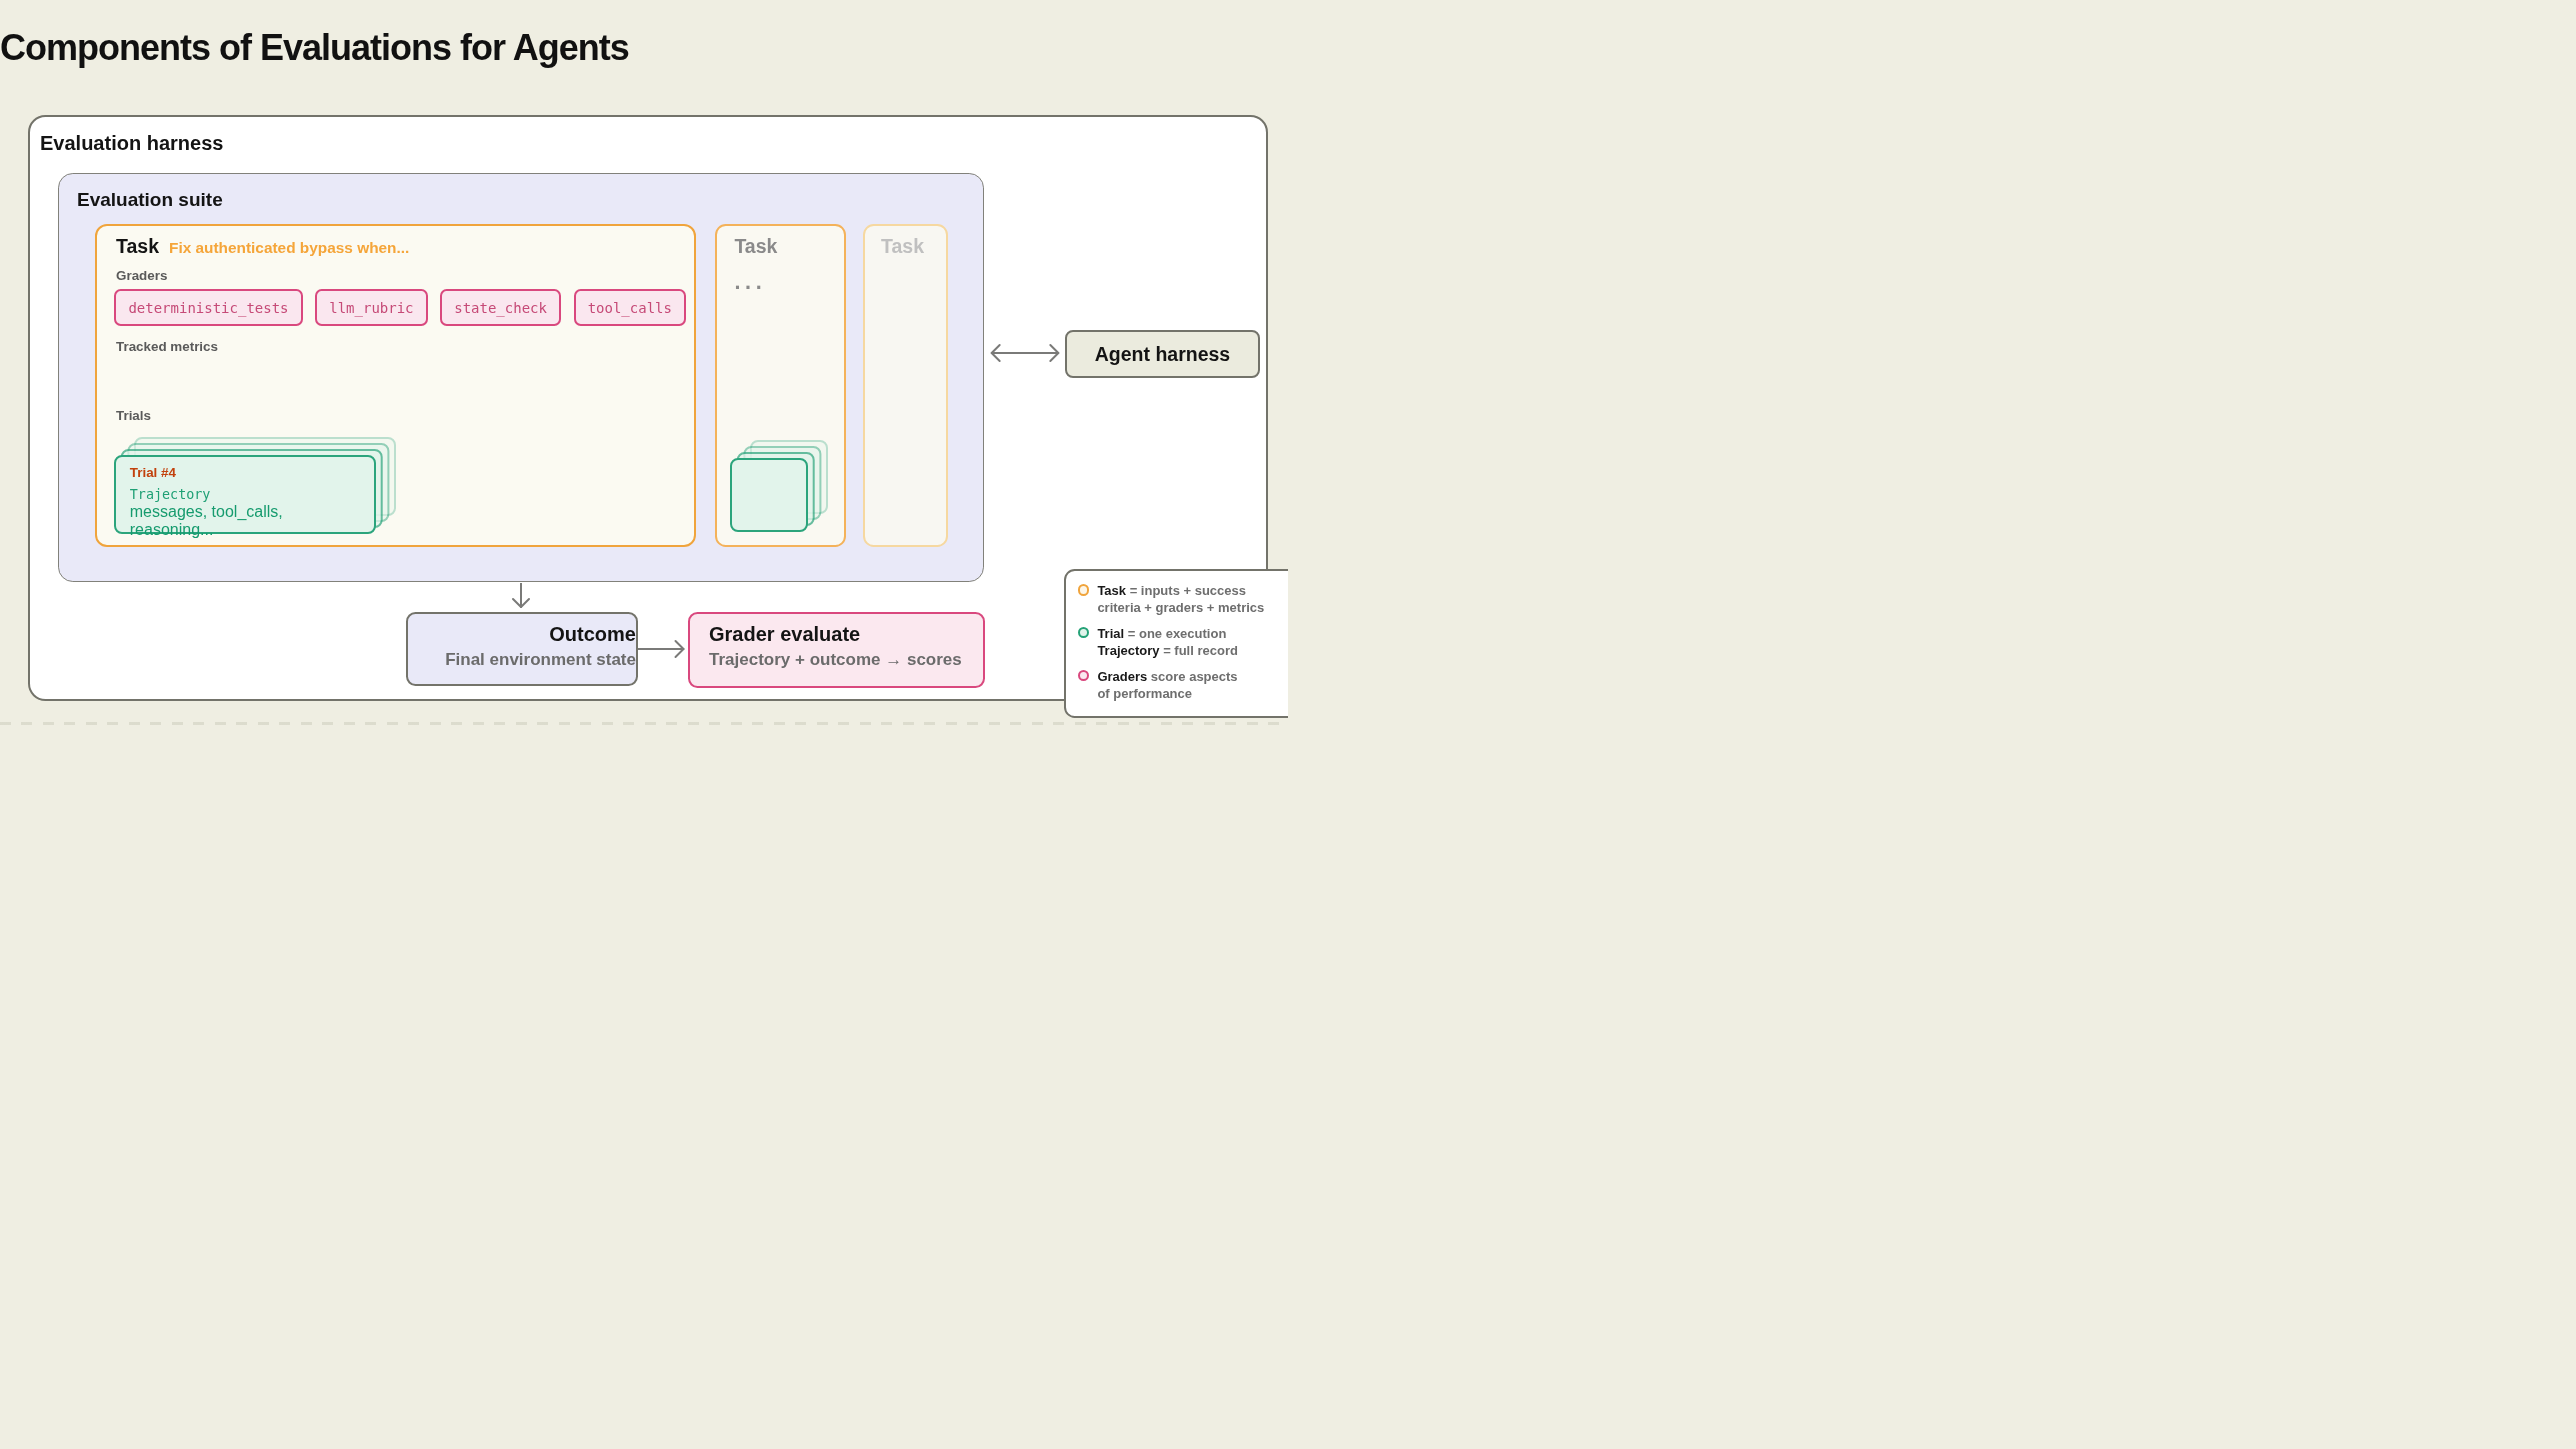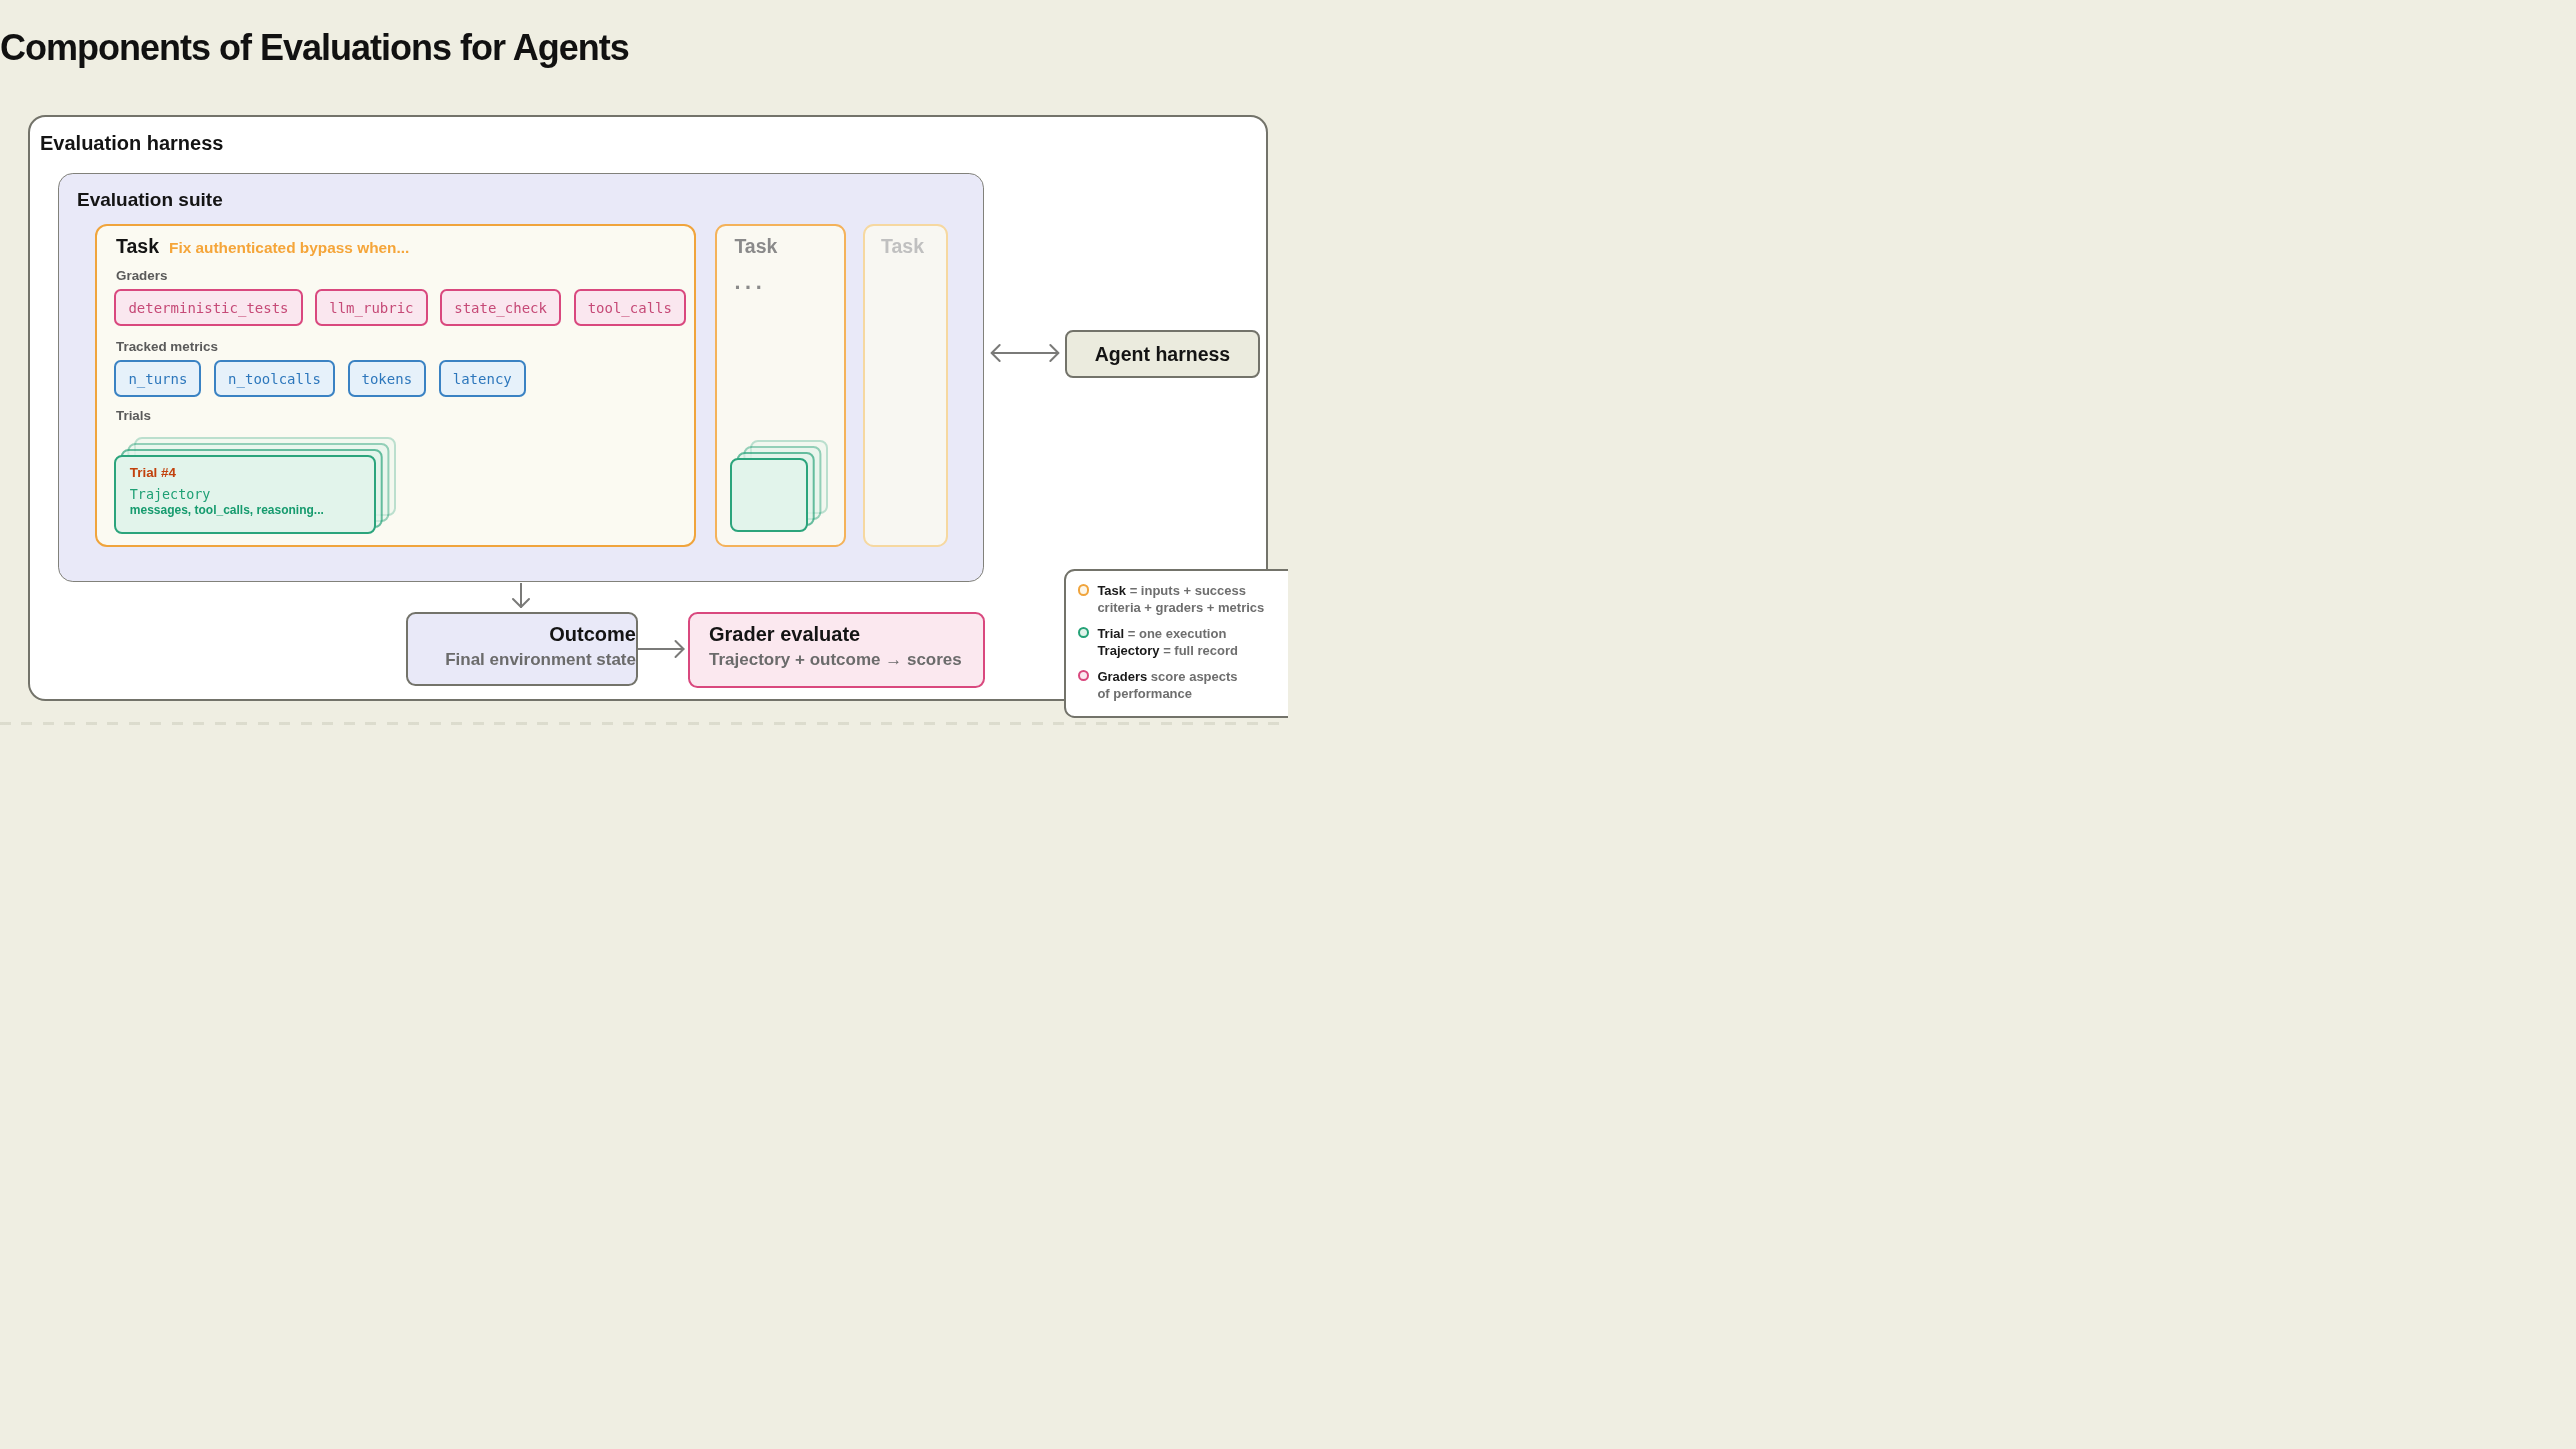--- a/index.html
+++ b/index.html
@@ -70,21 +70,21 @@
     position:absolute;left:0;bottom:0;width:262px;height:79px;
     background:#E2F4EB;border:2px solid #2BA47C;border-radius:8px;
     box-sizing:border-box;
   }
   .trial-b1{transform:translate(6.7px,-6px);opacity:.70;}
   .trial-b2{transform:translate(13.4px,-12px);opacity:.48;}
   .trial-b3{transform:translate(20px,-18px);opacity:.30;}
   .trial-content{padding:8px 13.4px 0 13.4px;}
   .trial-title{font-size:13.4px;font-weight:700;color:#c2410c;}
   .trial-traj{font-family:"DejaVu Sans Mono",monospace;font-size:13.4px;color:#1FA075;margin-top:6.7px;}
-  .trial-body{font-size:12px;font-weight:700;color:#169B6E;margin-top:1.3px;}
+  .trial-body{font-size:16px;font-weight:400;color:#169B6E;margin-top:1.3px;}
 
   
   .task-2{
     position:absolute;left:715px;top:224px;width:131px;height:323px;
     background:#FAF9F2;border:2px solid #F4B25A;border-radius:10.7px;
     box-sizing:border-box;
   }
   .task2-label{position:absolute;left:17.4px;top:9.4px;font-size:19.5px;font-weight:800;color:#8A8A8A;}
   .task2-dots{position:absolute;left:17.4px;top:44px;font-size:21.5px;font-weight:800;color:#8A8A8A;letter-spacing:4.7px;}
   .mini-stack{position:absolute;left:13.4px;top:209px;width:107px;height:97px;}
@@ -177,26 +177,20 @@
 
     <div class="section-label lbl-graders">Graders</div>
     <div class="pill-row row-graders">
       <span class="pill pill-pink">deterministic_tests</span>
       <span class="pill pill-pink">llm_rubric</span>
       <span class="pill pill-pink">state_check</span>
       <span class="pill pill-pink">tool_calls</span>
     </div>
 
     <div class="section-label lbl-metrics">Tracked metrics</div>
-    <div class="pill-row row-metrics">
-      <span class="pill pill-blue">n_turns</span>
-      <span class="pill pill-blue">n_toolcalls</span>
-      <span class="pill pill-blue">tokens</span>
-      <span class="pill pill-blue">latency</span>
-    </div>
 
     <div class="section-label lbl-trials">Trials</div>
     <div class="trial-stack">
       <div class="trial-card trial-b3"></div>
       <div class="trial-card trial-b2"></div>
       <div class="trial-card trial-b1"></div>
       <div class="trial-card">
         <div class="trial-content">
           <div class="trial-title">Trial #4</div>
           <div class="trial-traj">Trajectory</div>

